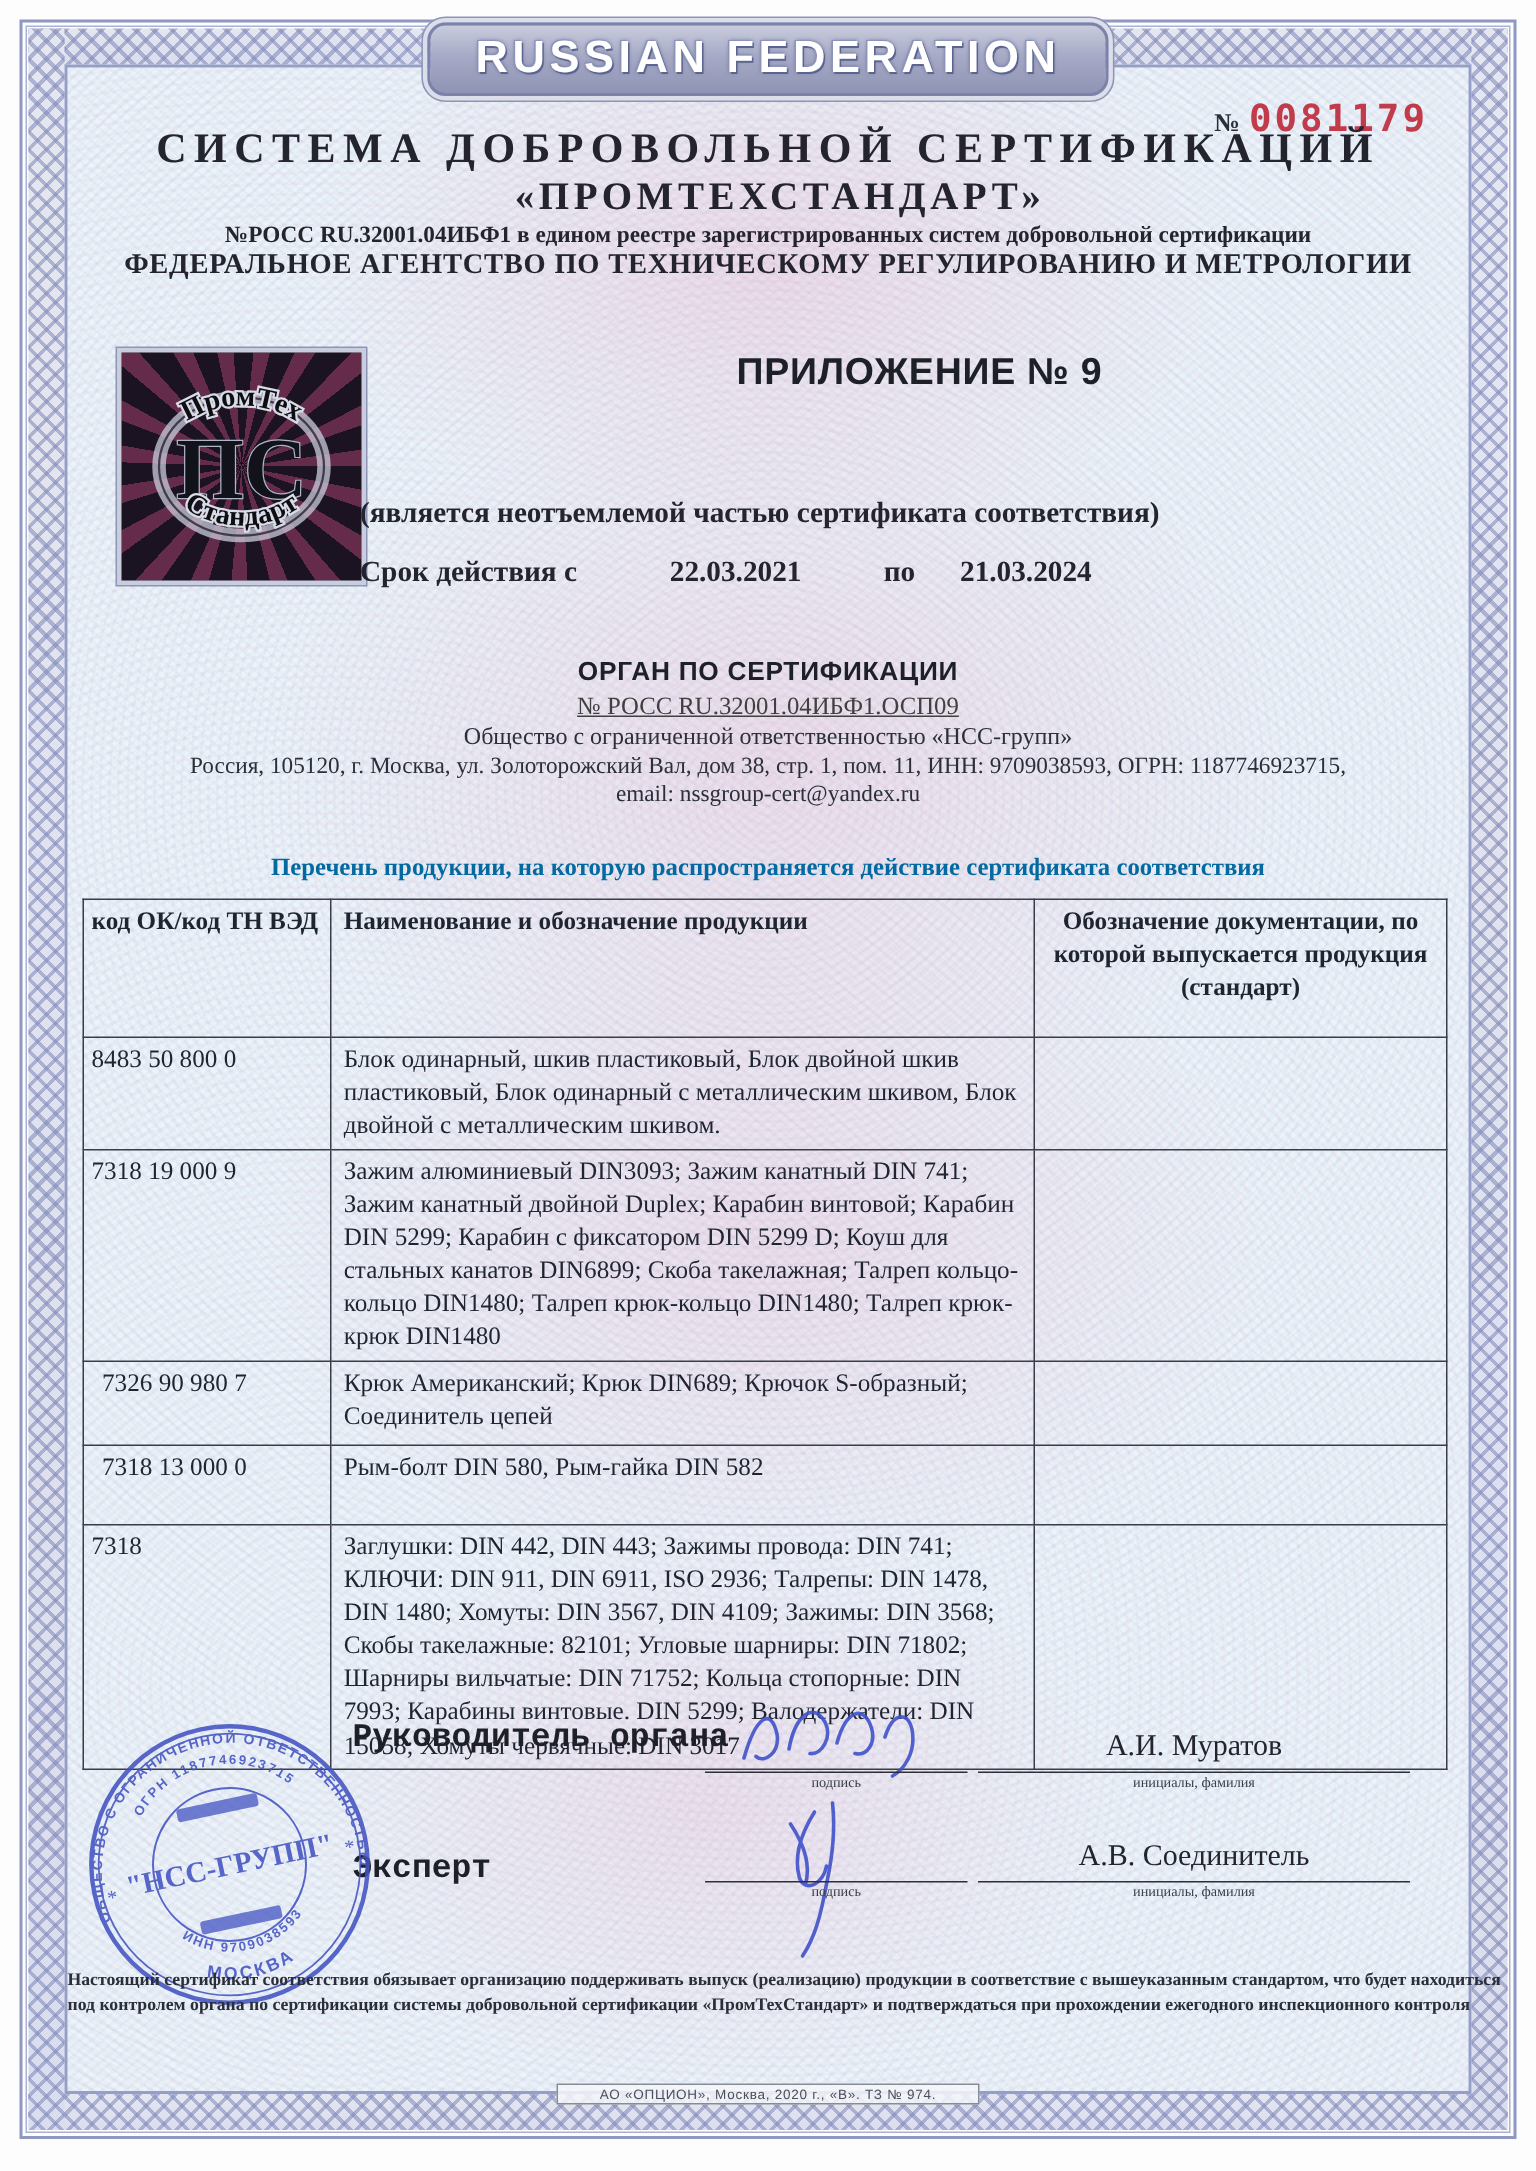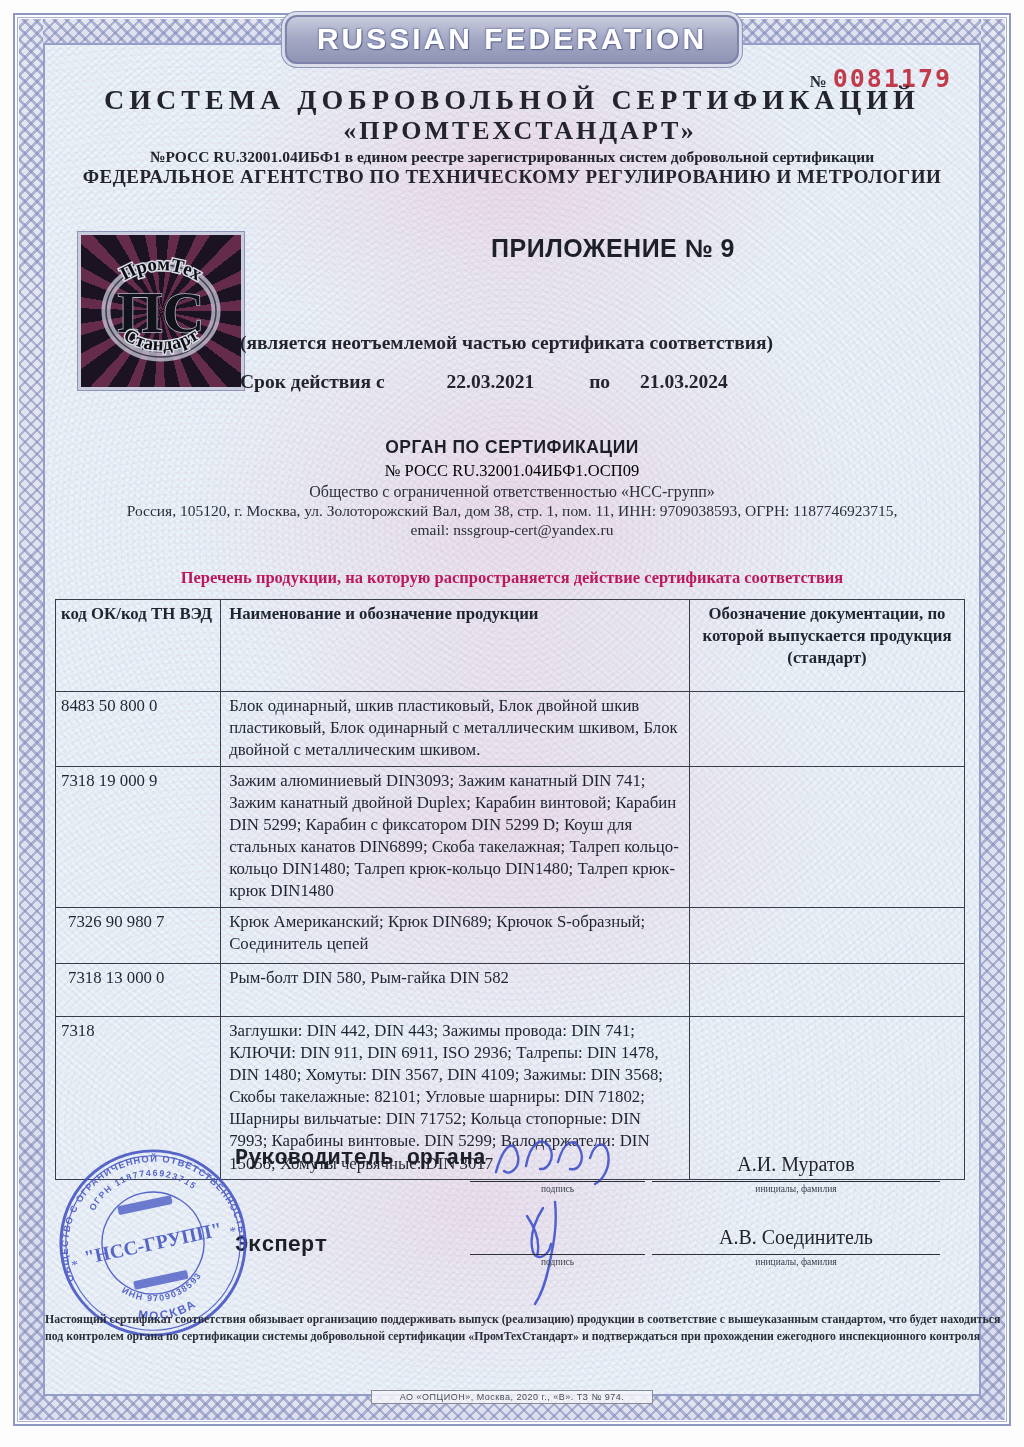--- a/index.html
+++ b/index.html
@@ -72,26 +72,26 @@
   
   .annex-title { position:absolute; top:234px; left:250px; right:48px; text-align:center;
     font-family:"Liberation Sans", sans-serif; font-size:25px; font-weight:bold; color:#1d2026; letter-spacing:0.5px; }
   .annex-line1 { position:absolute; top:303px; left:240px; font-size:19.5px; font-weight:600; color:#23242e; }
   .annex-line2 { position:absolute; top:332px; left:240px; font-size:19.5px; font-weight:600; color:#23242e; }
   .validity { position:absolute; top:371px; left:240px; font-size:19.5px; font-weight:600; color:#23242e; white-space:nowrap; }
   .validity .d1 { margin-left:57px; } .validity .po { margin-left:50px; } .validity .d2 { margin-left:25px; }
   
   .org-heading { position:absolute; top:437px; left:45px; right:45px; text-align:center;
     font-family:"Liberation Sans", sans-serif; font-size:17.5px; font-weight:bold; color:#1d2026; letter-spacing:0.5px; }
-  .org-number  { position:absolute; top:461px; left:45px; right:45px; text-align:center; font-size:16.5px; color:#000000; }
+  .org-number  { position:absolute; top:461px; left:45px; right:45px; text-align:center; font-size:16.5px; color:#404040;text-decoration:underline; }
   .org-name    { position:absolute; top:483px; left:45px; right:45px; text-align:center; font-size:16px; color:#2a2f3a; }
   .org-address { position:absolute; top:502px; left:45px; right:45px; text-align:center; font-size:15.5px; color:#2a2f3a; white-space:nowrap; }
   .org-email   { position:absolute; top:521px; left:45px; right:45px; text-align:center; font-size:15.5px; color:#2a2f3a; }
   .products-heading { position:absolute; top:568px; left:45px; right:45px; text-align:center;
-    font-size:16.5px; font-weight:bold; color:#be185d; }
+    font-size:16.5px; font-weight:bold; color:#0369a1; }
   
   .ptable { position:absolute; left:55px; top:599px; width:910px; border:1.5px solid #383d49; border-collapse:collapse; background:transparent; }
   .ptable td { border:1.4px solid #383d49; vertical-align:top; padding:3px 8px 4px;
     font-size:16.8px; line-height:1.32; color:#1e2430; }
   .ptable .c-code { width:112px; white-space:nowrap; padding-left:5px; }
   .ptable .c-doc { width:258px; }
   .ptable tr.hdr td { font-weight:bold; }
   .ptable tr.hdr .c-doc { text-align:center; }
   .ptable tr.hdr td { height:84px; }
   .r1 td { height:60px; } .r2 td { height:98px; } .r3 td { height:48px; } .r4 td { height:45px; } .r5 td { height:112px; }

